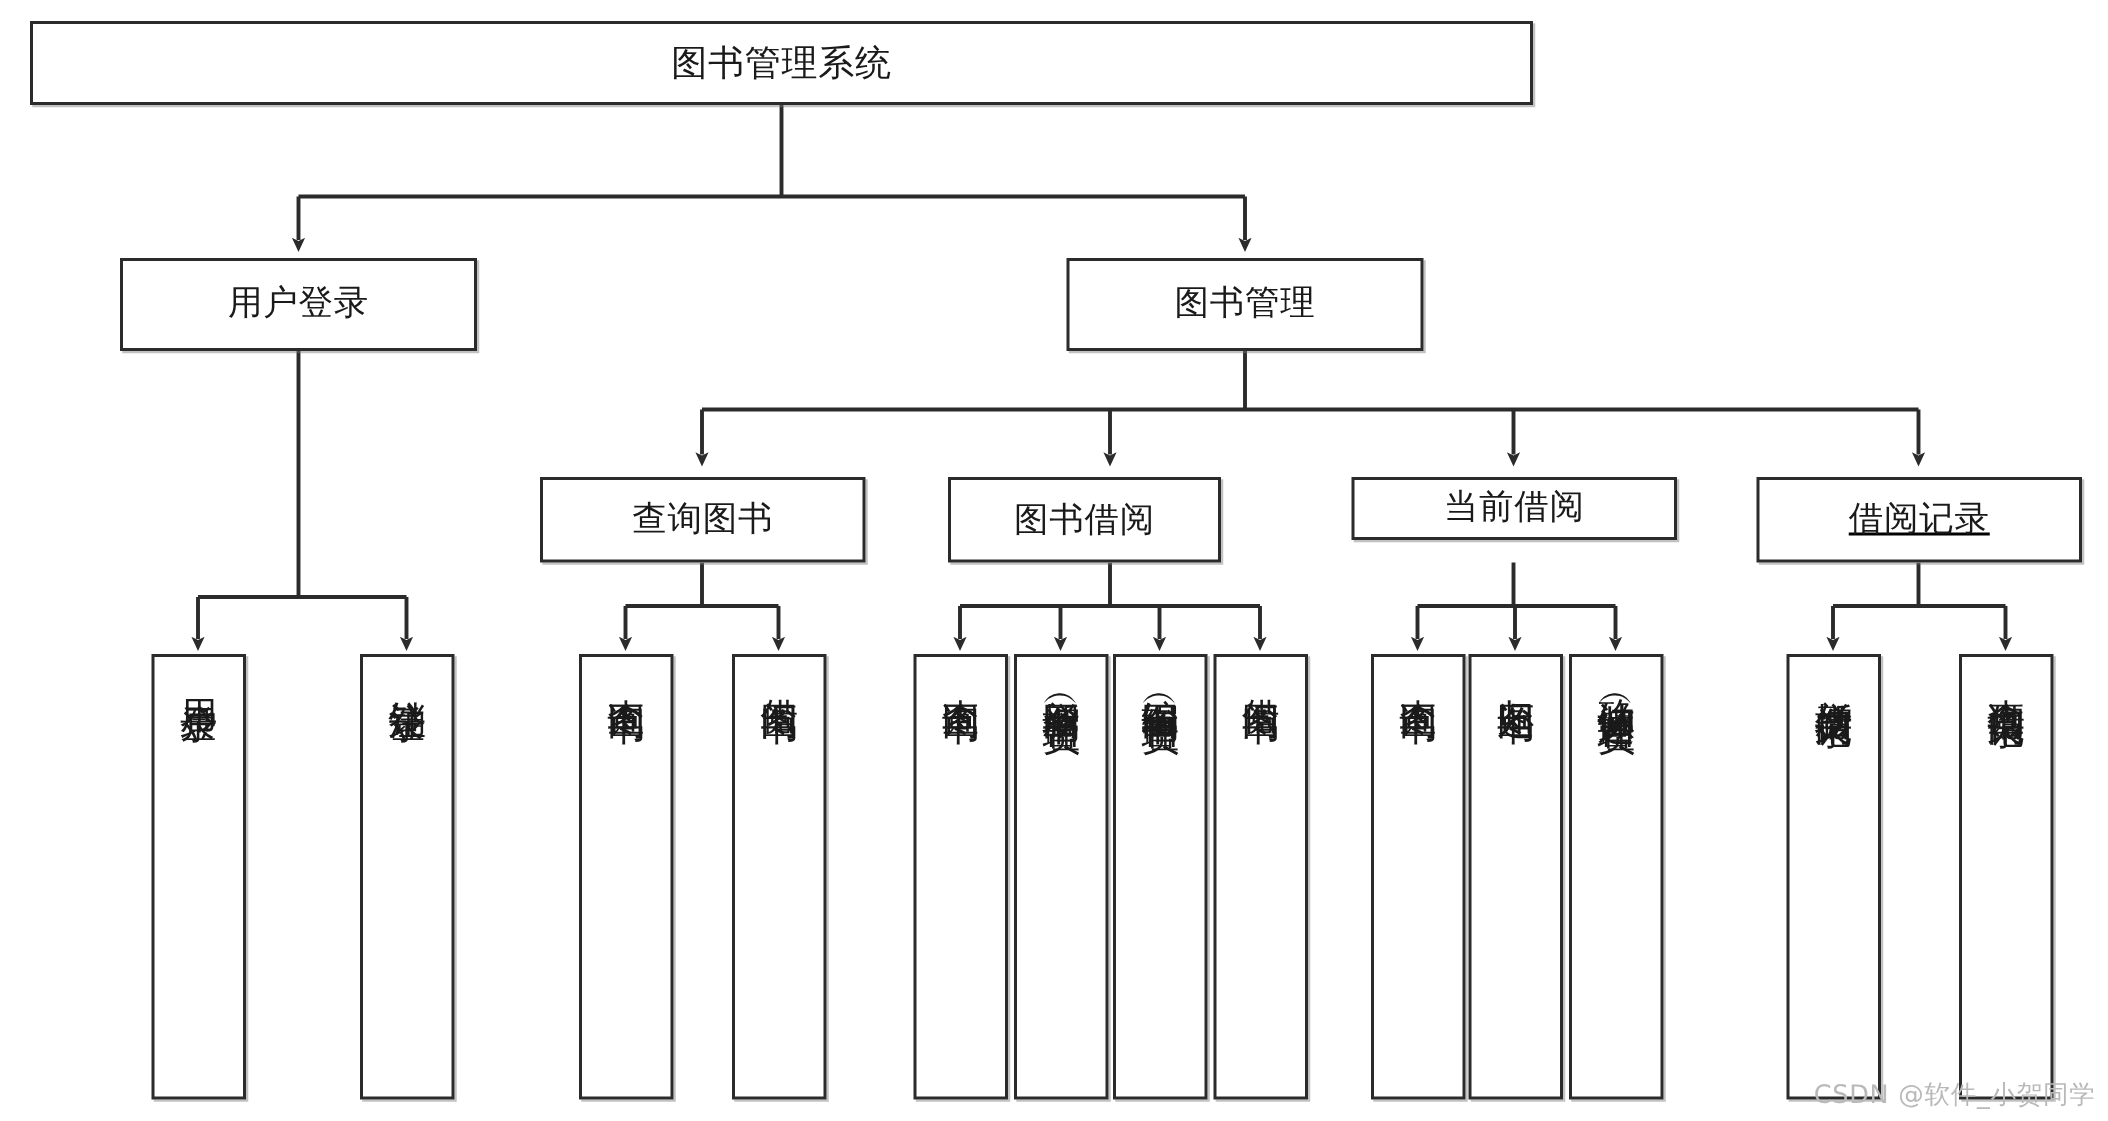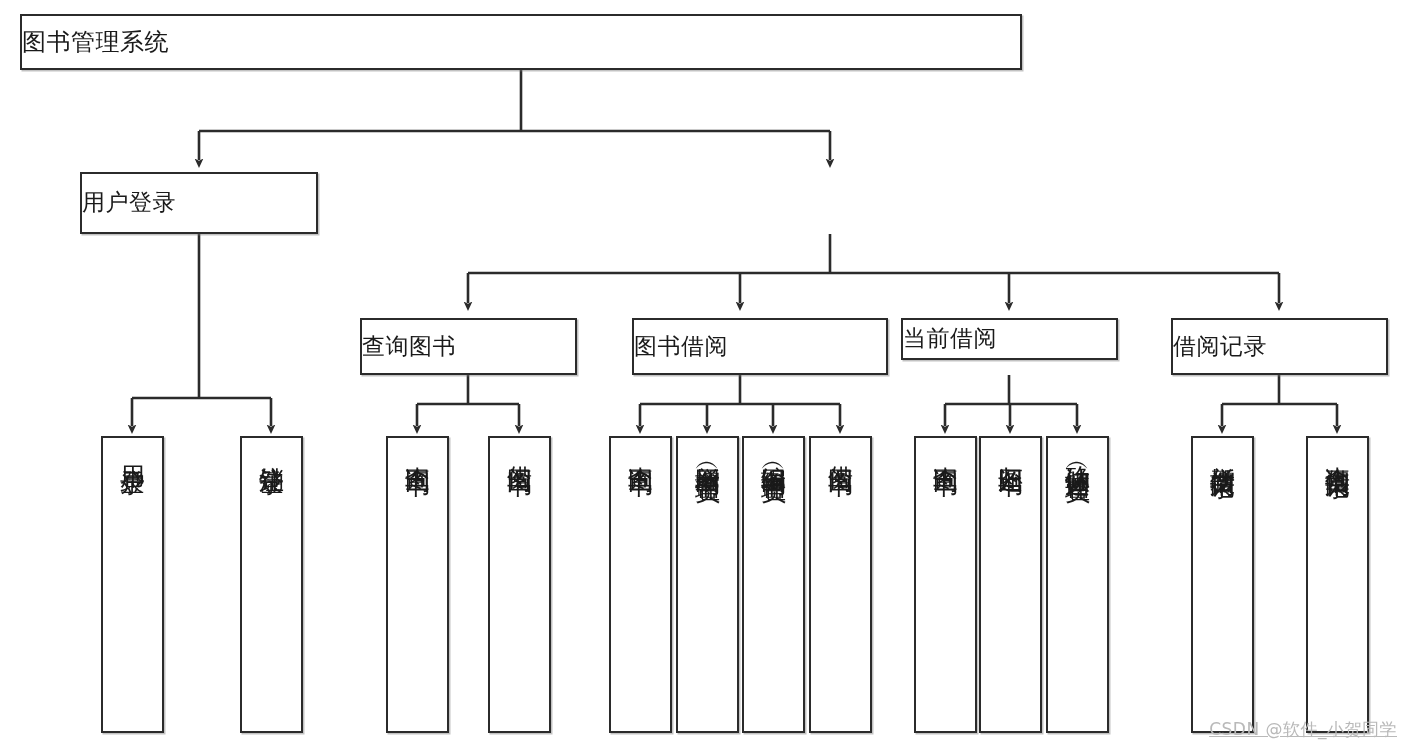--- a/index.html
+++ b/index.html
@@ -23,20 +23,21 @@
     height: 747px;
     pointer-events: none;
   }
   .node {
     position: absolute;
     box-sizing: border-box;
     border: 2.5px solid #2b2b2b;
     background: #ffffff;
     display: flex;
     align-items: center;
+    justify-content: center;
     box-shadow: 1.5px 1.5px 0 rgba(120,120,120,0.45);
   }
   .node .label {
     color: #1a1a1a;
     letter-spacing: 0.5px;
     white-space: nowrap;
   }
   .node.horiz .label {
     font-size: 23px;
     line-height: 1.1;
@@ -59,21 +60,20 @@
   }
   .watermark {
     position: absolute;
     right: 8px;
     bottom: 6px;
     font-size: 17px;
     color: #b9b9b9;
     letter-spacing: 0.5px;
     white-space: nowrap;
     font-family: "DejaVu Sans", "Liberation Sans", sans-serif;
-    text-decoration: underline;
   }
 </style>
 </head>
 <body>
 
 <div id="canvas">
 
   <svg class="edges" viewBox="0 0 1405 747">
     <defs>
       <marker id="arrow" markerWidth="12" markerHeight="12" refX="1.5" refY="5" orient="auto" markerUnits="userSpaceOnUse">
@@ -126,34 +126,37 @@
   </svg>
 
   <div class="node root horiz" style="left:20px; top:14px; width:1002px; height:56px;">
     <span class="label">图书管理系统</span>
   </div>
 
   <div class="node horiz" style="left:80px; top:172px; width:238px; height:62px;">
     <span class="label">用户登录</span>
   </div>
 
+  <div class="node horiz" style="left:711px; top:172px; width:238px; height:62px;">
+    <span class="label">图书管理</span>
+  </div>
 
   <div class="node horiz" style="left:360px; top:318px; width:217px; height:57px;">
     <span class="label">查询图书</span>
   </div>
 
-  <div class="node horiz" style="left:632px; top:318px; width:256px; height:57px;font-family:Liberation Serif, serif;">
+  <div class="node horiz" style="left:632px; top:318px; width:182px; height:57px;font-family:Liberation Serif, serif;">
     <span class="label">图书借阅</span>
   </div>
 
   <div class="node horiz" style="left:901px; top:318px; width:217px; height:42px;">
     <span class="label">当前借阅</span>
   </div>
 
-  <div class="node horiz" style="left:1171px; top:318px; width:217px; height:57px;">
+  <div class="node horiz" style="left:1171px; top:318px; width:217px; height:57px;text-decoration:underline;">
     <span class="label">借阅记录</span>
   </div>
 
   <div class="node vert" style="left:101px; top:436px; width:63px; height:297px;">
     <span class="label">用户登录</span>
   </div>
 
   <div class="node vert" style="left:240px; top:436px; width:63px; height:297px;">
     <span class="label">注销登录</span>
   </div>

